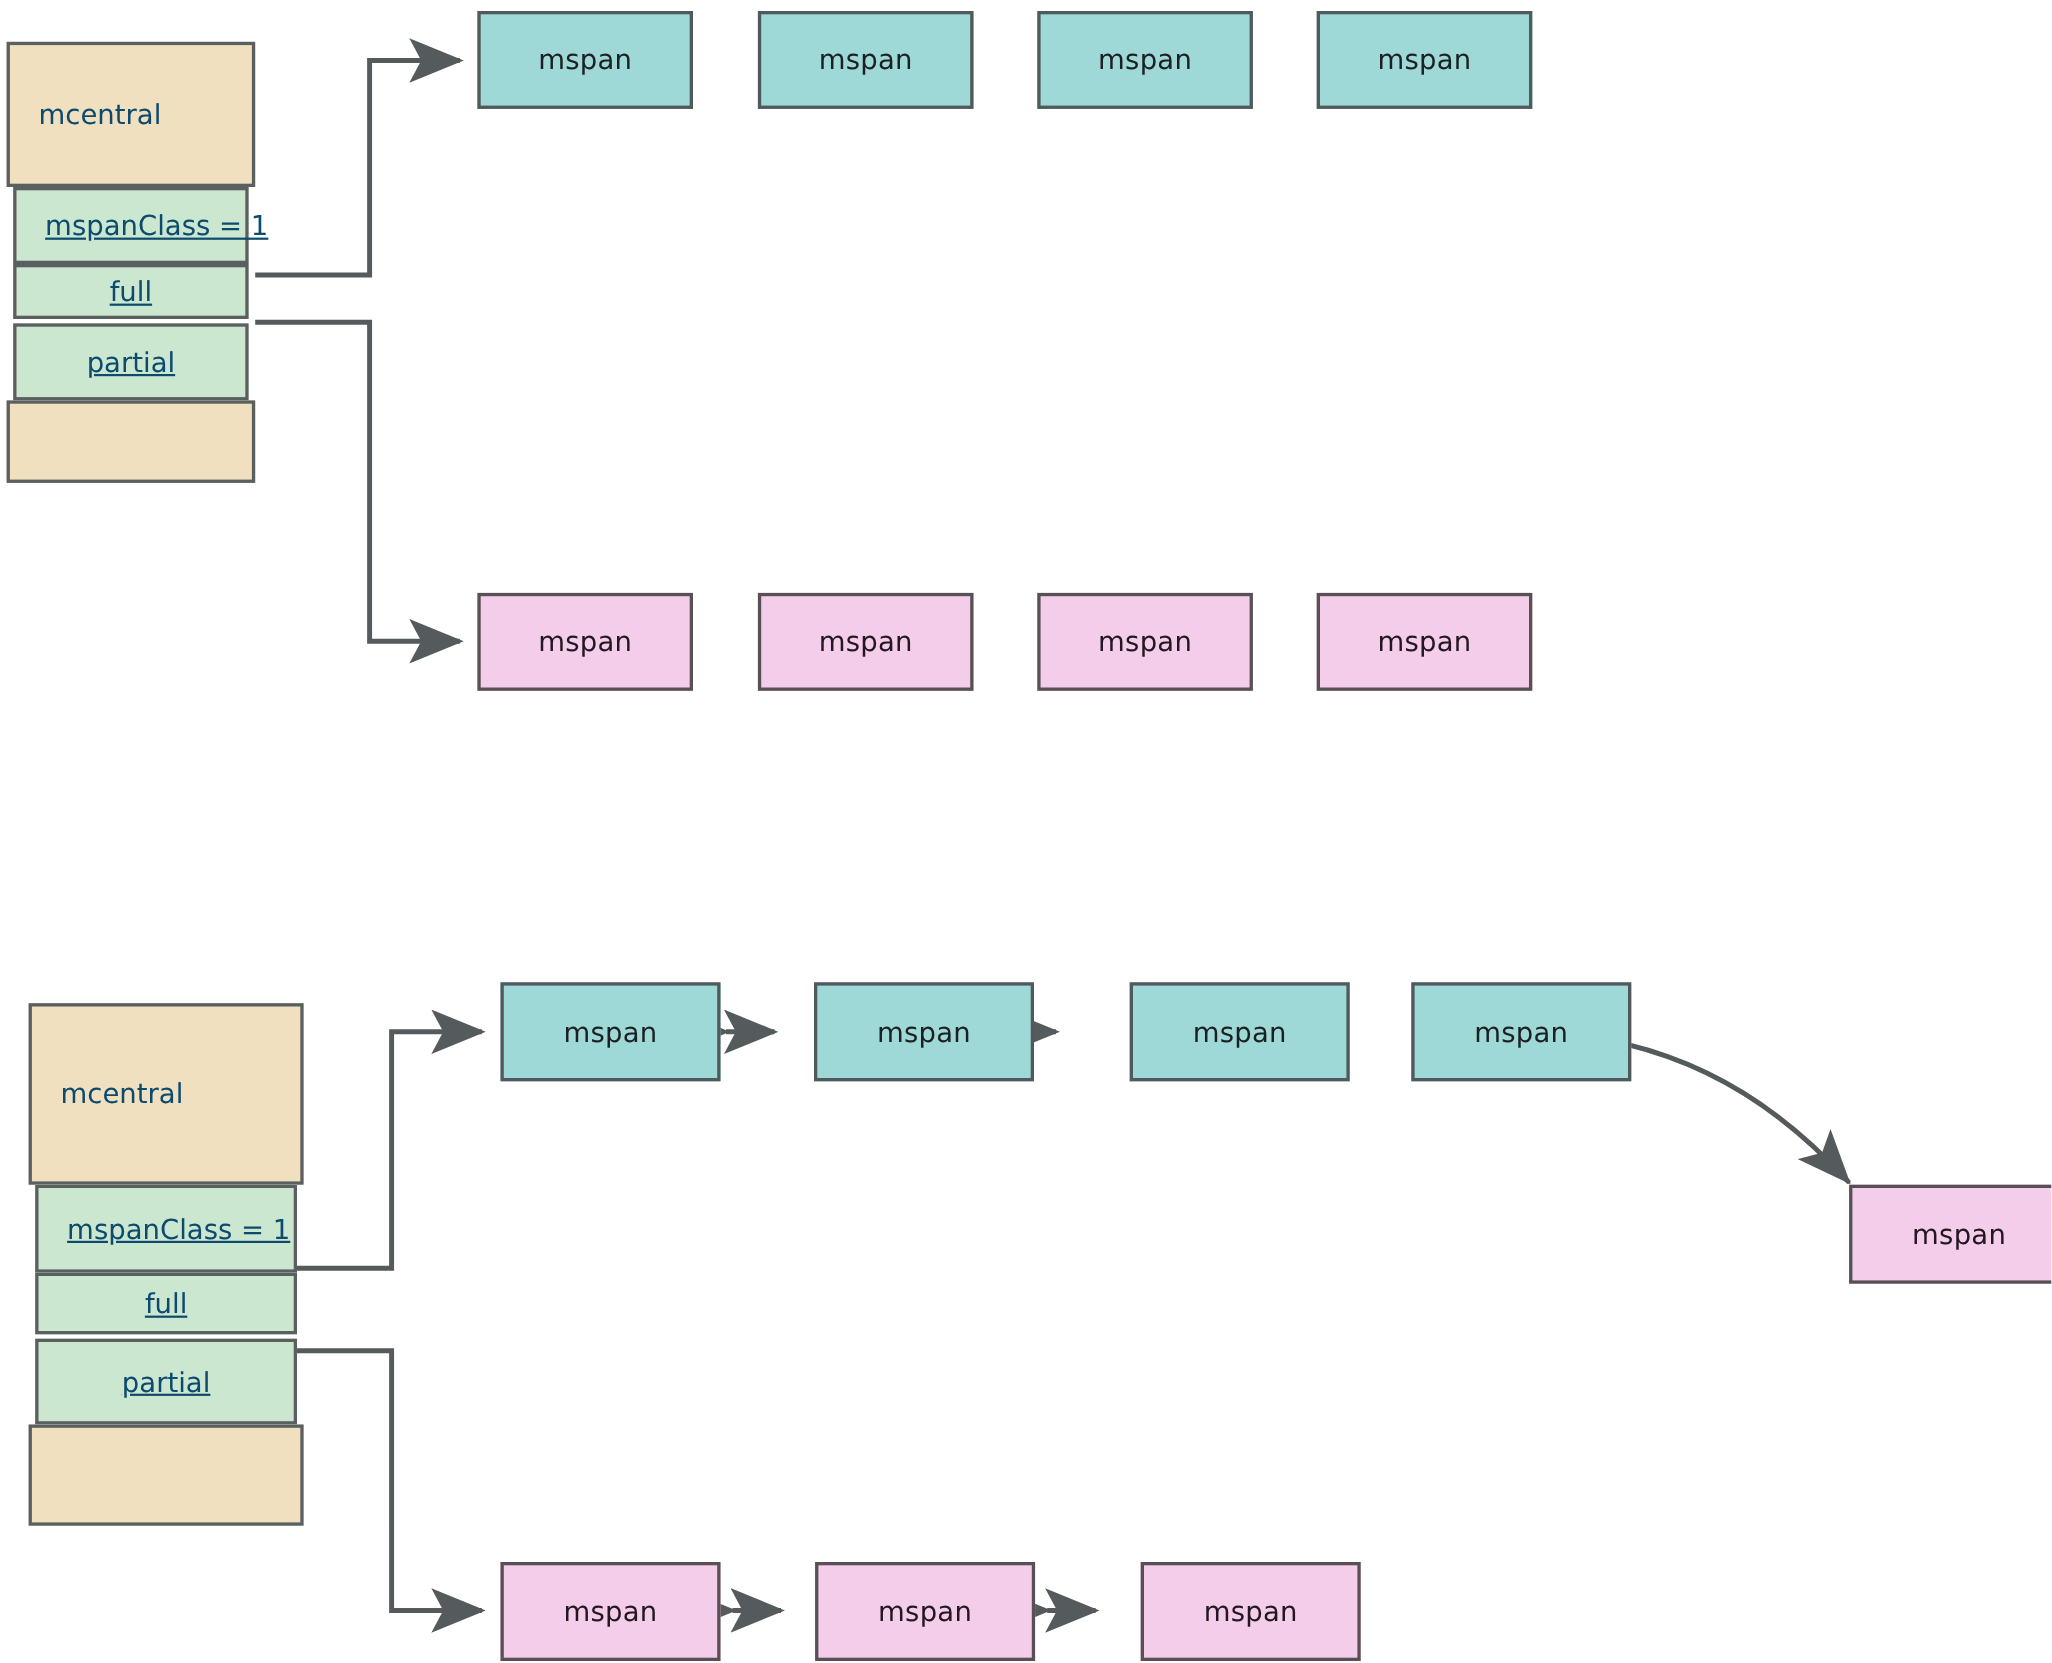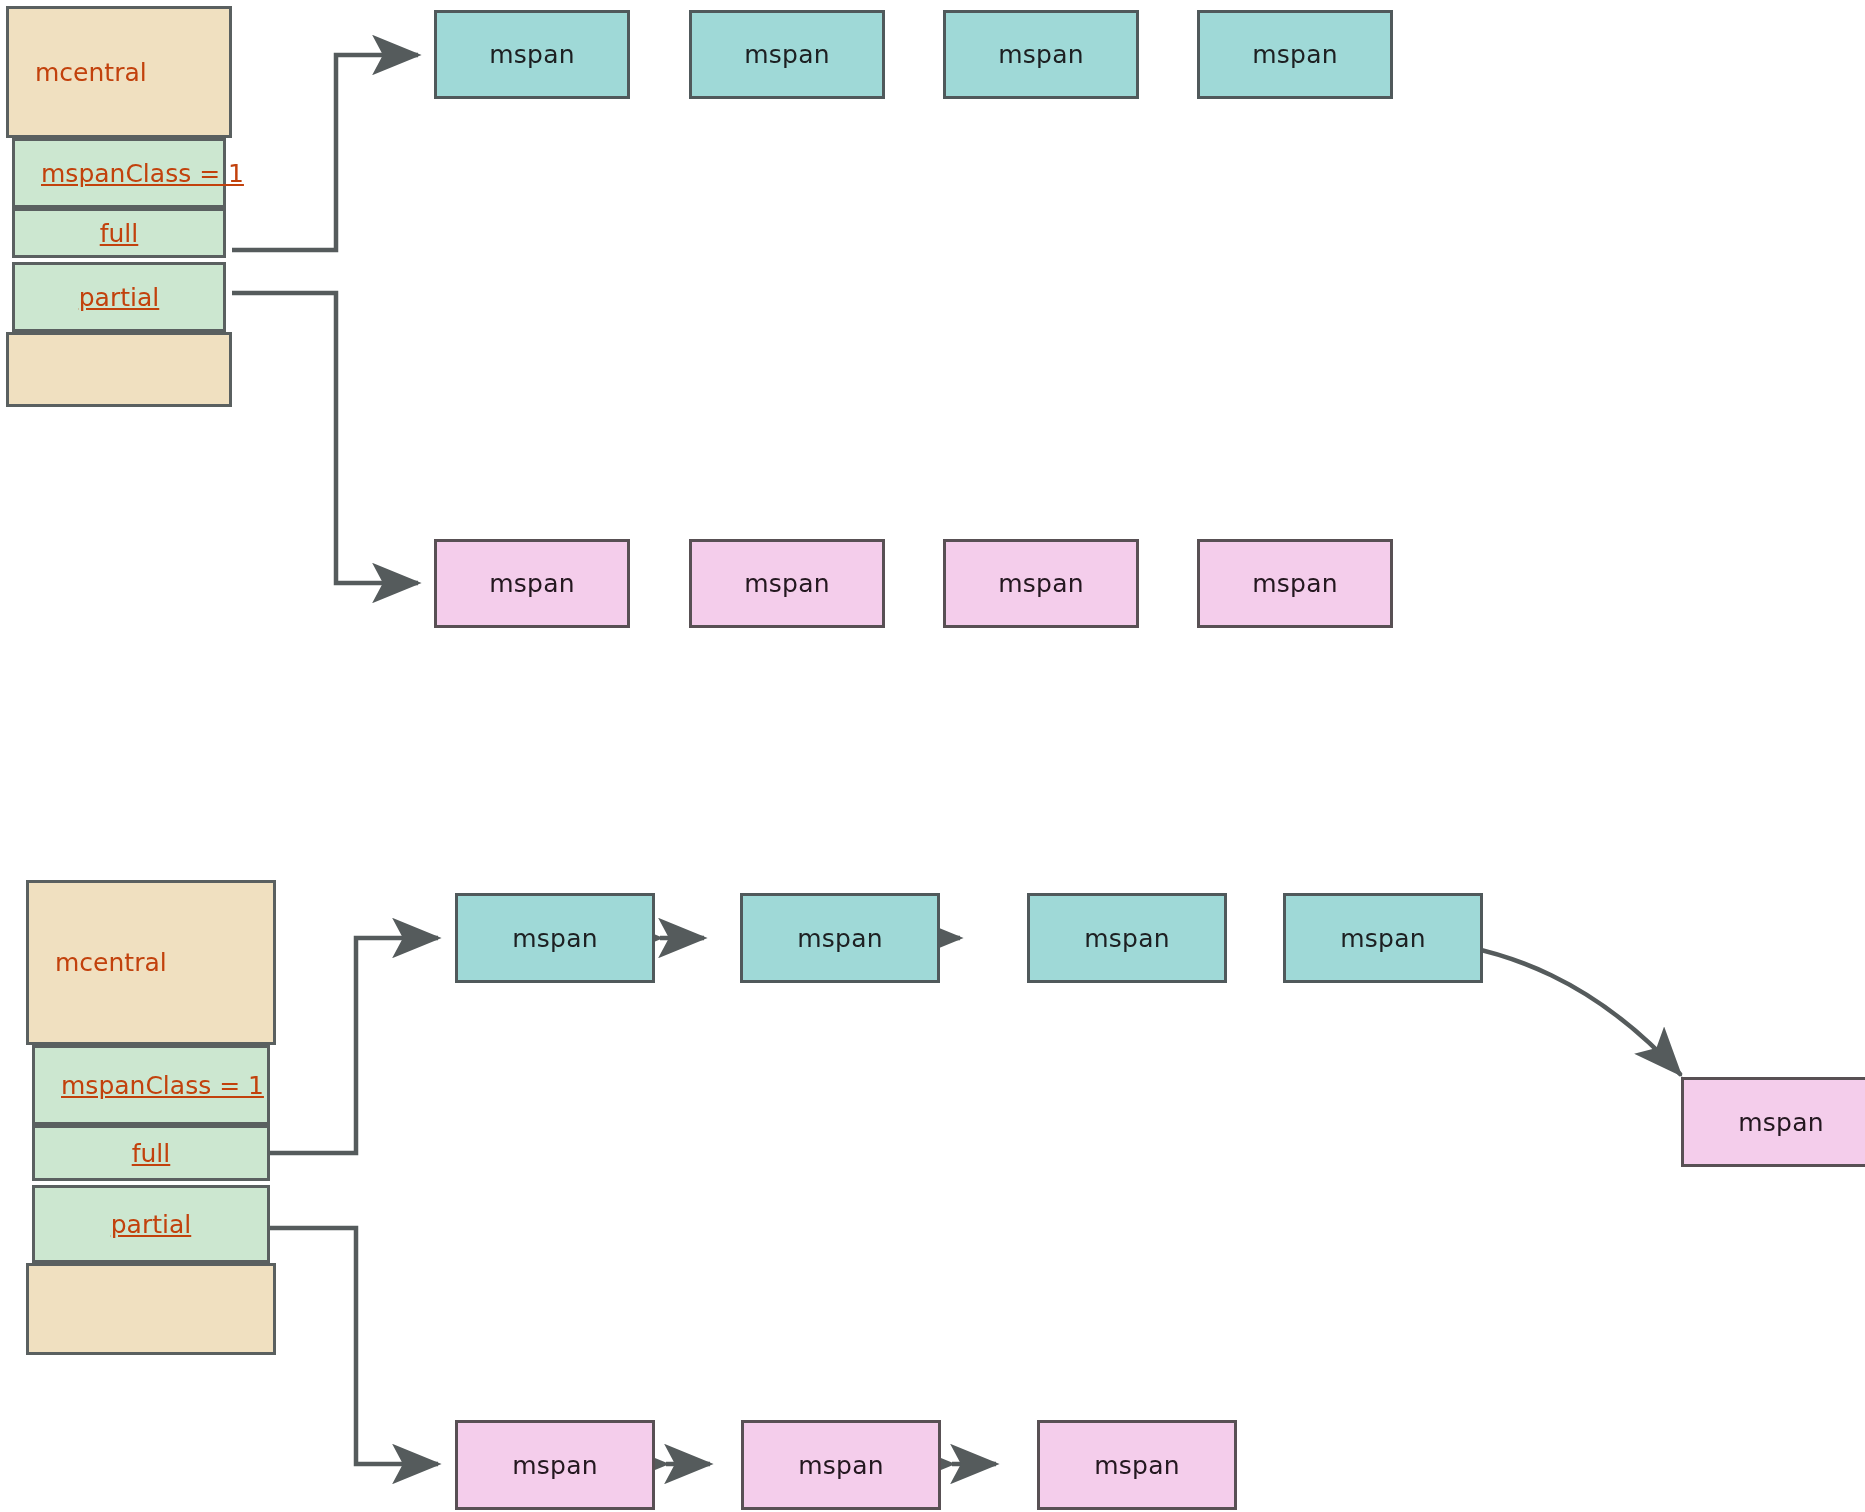--- a/index.html
+++ b/index.html
@@ -51,22 +51,23 @@
     box-sizing: border-box;
   }
   .cell {
     position: absolute;
     box-sizing: border-box;
     display: flex;
     align-items: center;
     justify-content: center;
     border: 3px solid #5a6060;
     font-size: 25px;
-    color: #c2410c;
+    color: #0c4a6e;
     white-space: nowrap;
+    margin-top: 32px;
   }
   .cell-tan {
     background: #f0e0c0;
   }
   .cell-green {
     background: #cce7d0;
     text-decoration: underline;
   }
   .cell-label-left {
     justify-content: flex-start;

